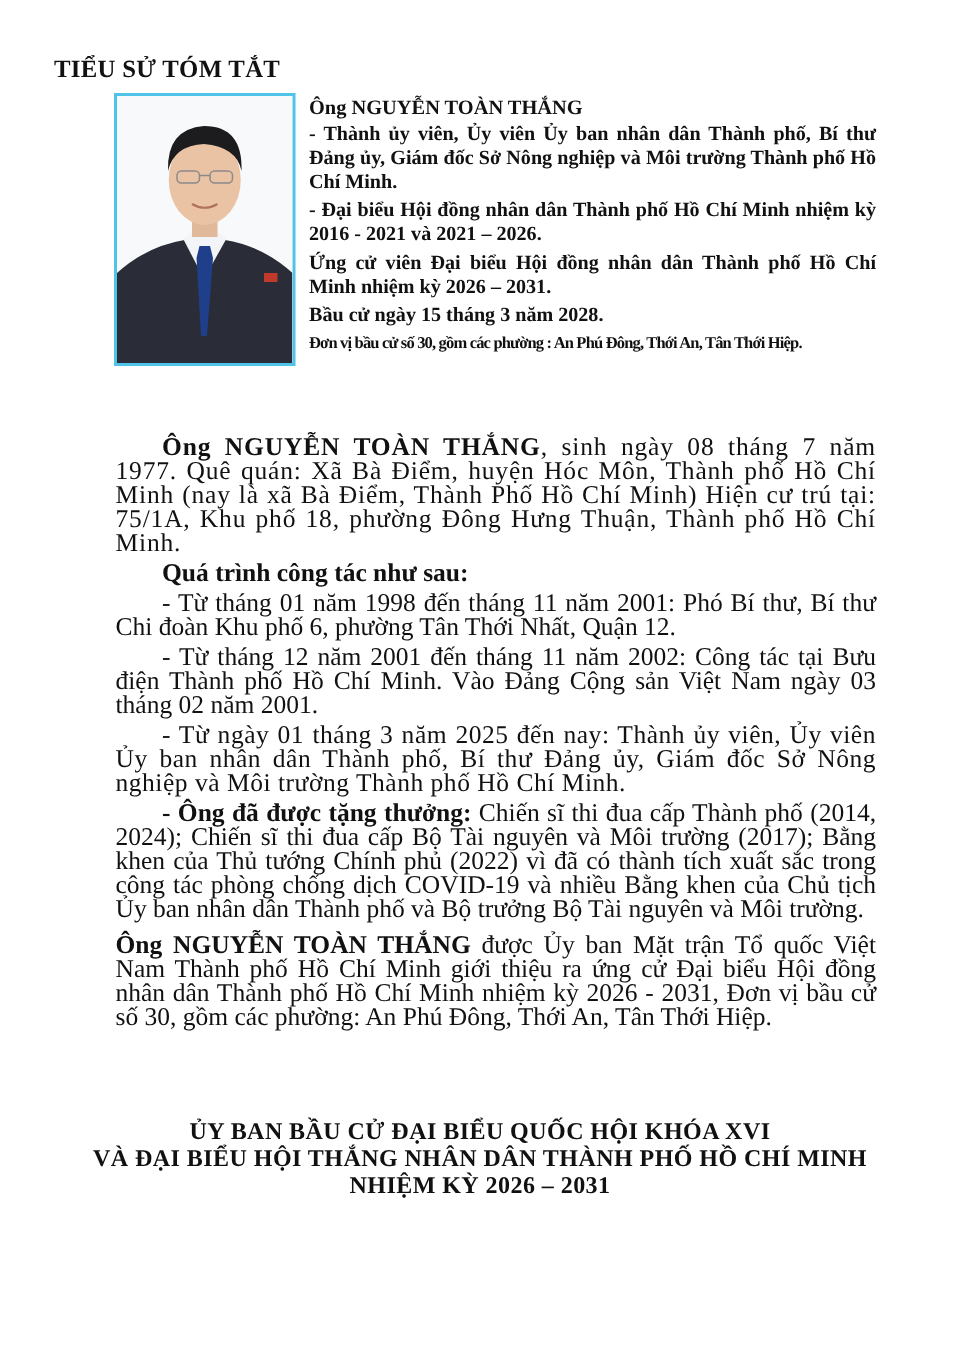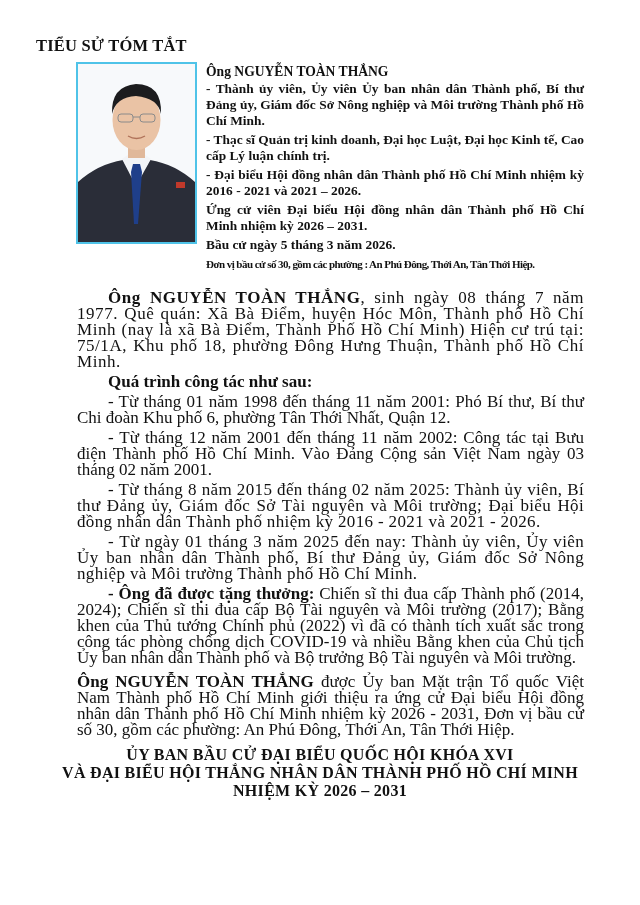--- a/index.html
+++ b/index.html
@@ -56,33 +56,31 @@
       <rect x="62" y="50" width="15" height="8" rx="3" fill="none" stroke="#8a8a8a" stroke-width="1"></rect>
       <line x1="55" y1="53" x2="62" y2="53" stroke="#8a8a8a" stroke-width="1"></line>
 
       <path d="M50 72 Q58.5 77 67 72" stroke="#b0735a" stroke-width="1.4" fill="none"></path>
     </svg>
   </div>
 
   <div class="summary">
     <p class="name">Ông NGUYỄN TOÀN THẮNG</p>
     <p>- Thành ủy viên, Ủy viên Ủy ban nhân dân Thành phố, Bí thư Đảng ủy, Giám đốc Sở Nông nghiệp và Môi trường Thành phố Hồ Chí Minh.</p>
-    <p>- Thạc sĩ Quản trị kinh doanh, Đại học Luật, Đại học Kinh tế, Cao cấp Lý luận chính trị.</p>
     <p>- Đại biểu Hội đồng nhân dân Thành phố Hồ Chí Minh nhiệm kỳ 2016 - 2021 và 2021 – 2026.</p>
     <p>Ứng cử viên Đại biểu Hội đồng nhân dân Thành phố Hồ Chí Minh nhiệm kỳ 2026 – 2031.</p>
-    <p>Bầu cử ngày 5 tháng 3 năm 2026.</p>
+    <p>Bầu cử ngày 15 tháng 3 năm 2028.</p>
     <p class="unit">Đơn vị bầu cử số 30, gồm các phường : An Phú Đông, Thới An, Tân Thới Hiệp.</p>
   </div>
 
   <div class="body">
     <p class="intro"><span class="b">Ông NGUYỄN TOÀN THẮNG</span><span>, sinh ngày 08 tháng 7 năm 1977. Quê quán: Xã Bà Điểm, huyện Hóc Môn, Thành phố Hồ Chí Minh (nay là xã Bà Điểm, Thành Phố Hồ Chí Minh) Hiện cư trú tại: 75/1A, Khu phố 18, phường Đông Hưng Thuận, Thành phố Hồ Chí Minh.</span></p>
     <p class="b">Quá trình công tác như sau:</p>
     <p>- Từ tháng 01 năm 1998 đến tháng 11 năm 2001: Phó Bí thư, Bí thư Chi đoàn Khu phố 6, phường Tân Thới Nhất, Quận 12.</p>
     <p>- Từ tháng 12 năm 2001 đến tháng 11 năm 2002: Công tác tại Bưu điện Thành phố Hồ Chí Minh. Vào Đảng Cộng sản Việt Nam ngày 03 tháng 02 năm 2001.</p>
-    <p class="wide">- Từ tháng 8 năm 2015 đến tháng 02 năm 2025: Thành ủy viên, Bí thư Đảng ủy, Giám đốc Sở Tài nguyên và Môi trường; Đại biểu Hội đồng nhân dân Thành phố nhiệm kỳ 2016 - 2021 và 2021 - 2026.</p>
     <p class="wide">- Từ ngày 01 tháng 3 năm 2025 đến nay: Thành ủy viên, Ủy viên Ủy ban nhân dân Thành phố, Bí thư Đảng ủy, Giám đốc Sở Nông nghiệp và Môi trường Thành phố Hồ Chí Minh.</p>
     <p><span class="b">- Ông đã được tặng thưởng:</span><span> Chiến sĩ thi đua cấp Thành phố (2014, 2024); Chiến sĩ thi đua cấp Bộ Tài nguyên và Môi trường (2017); Bằng khen của Thủ tướng Chính phủ (2022) vì đã có thành tích xuất sắc trong công tác phòng chống dịch COVID-19 và nhiều Bằng khen của Chủ tịch Ủy ban nhân dân Thành phố và Bộ trưởng Bộ Tài nguyên và Môi trường.</span></p>
     <p class="noindent"><span class="b">Ông NGUYỄN TOÀN THẮNG</span><span> được Ủy ban Mặt trận Tổ quốc Việt Nam Thành phố Hồ Chí Minh giới thiệu ra ứng cử Đại biểu Hội đồng nhân dân Thành phố Hồ Chí Minh nhiệm kỳ 2026 - 2031, Đơn vị bầu cử số 30, gồm các phường: An Phú Đông, Thới An, Tân Thới Hiệp.</span></p>
   </div>
 
   <div class="footer">
     <div>ỦY BAN BẦU CỬ ĐẠI BIỂU QUỐC HỘI KHÓA XVI</div>
     <div>VÀ ĐẠI BIỂU HỘI THẮNG NHÂN DÂN THÀNH PHỐ HỒ CHÍ MINH</div>
     <div>NHIỆM KỲ 2026 – 2031</div>
   </div>

